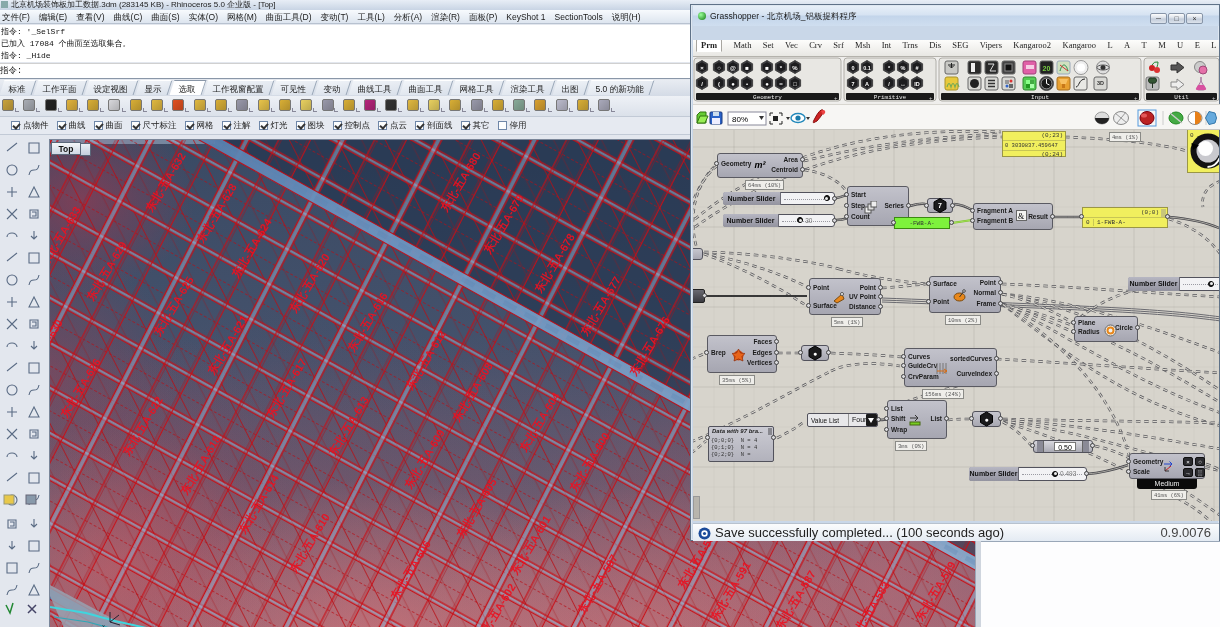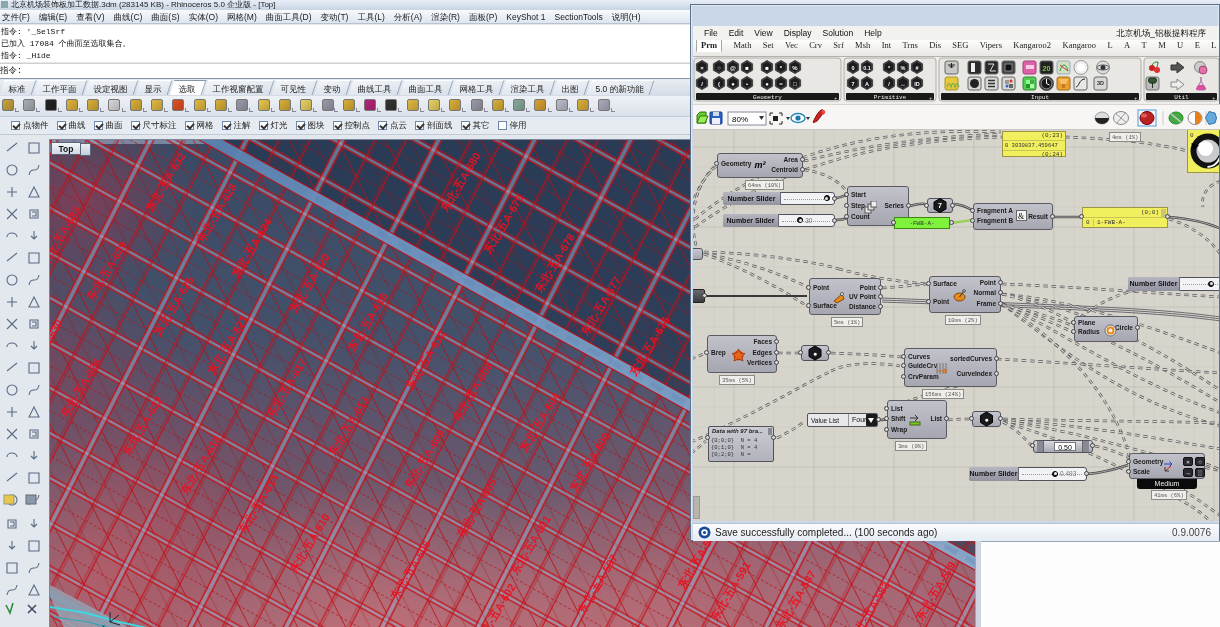--- a/index.html
+++ b/index.html
@@ -38,21 +38,21 @@
 #ghtitle{left:2px;top:1px;width:526px;height:20px;background:linear-gradient(180deg,#e7eff8 0%,#d6e3f2 45%,#c3d5ea 50%,#cfdeef 100%);font-size:8.5px;color:#1a1a1a;line-height:20px}
 .ghbtn{position:absolute;top:7px;width:17px;height:11px;background:linear-gradient(180deg,#fdfdfd,#d8dfe8 45%,#c2ccd9 55%,#dde3ec);border:1px solid #8795a8;border-radius:2px;font-size:7px;text-align:center;line-height:9px;color:#333}
 #ghmenu{left:2px;top:21px;width:526px;height:14px;background:#f2f2f0;font-size:8.5px;color:#111;line-height:14px}
 #ghmenu span{margin-right:11px}
 #ghtabs{left:2px;top:35px;width:526px;height:17px;background:linear-gradient(180deg,#fdfdfb,#e8e7e3);border-bottom:1px solid #b4b2ac;font-family:"Liberation Serif",serif;font-size:8.5px;color:#222;white-space:nowrap;overflow:hidden}
 #ghtabs span{margin-right:11.4px}
 #ghtabs .sel{background:#fff;border:1px solid #a8a6a0;border-bottom:1px solid #fff;border-radius:3px 3px 0 0;padding:1px 4px;font-weight:bold}
 #ghtools{left:2px;top:52px;width:526px;height:47px;background:#efeeec}
 #ghbar2{left:2px;top:99px;width:632px;height:26px;background:#f7f6f4;border-top:1px solid #d8d6d0;border-bottom:1px solid #c8c6c0}
 #ghcanvas{left:2px;top:125px;width:526px;height:391px;background:#d7d4cc;overflow:hidden}
-#ghstatus{left:2px;top:518px;width:526px;height:18px;background:linear-gradient(180deg,#fbfcfd,#e4ebf3);border-top:1px solid #b8c2ce;font-size:10px;color:#222;line-height:17px}
+#ghstatus{left:2px;top:518px;width:526px;height:18px;background:linear-gradient(180deg,#fbfcfd,#e4ebf3);border-top:1px solid #b8c2ce;font-size:13px;color:#222;line-height:17px}
 .node{position:absolute;background:linear-gradient(180deg,#c2c2cb,#a6a6b1);border:1px solid #5a5a62;border-radius:3px;color:#0a0a0a}
 .nlbl{position:absolute;font-size:6.5px;line-height:8px;white-space:nowrap;font-weight:bold;color:#1a1a1a}
 .tag{position:absolute;background:#efeeea;border:1px solid #8a8a86;font-size:5.5px;color:#555;line-height:7px;padding:0.5px 2px;white-space:nowrap;font-family:"Liberation Mono",monospace}
 .port{position:absolute;width:5px;height:5px;border-radius:50%;background:#d8d8dc;border:1px solid #444}
 .slider{position:absolute;border:1px solid #52525c;border-radius:3px;background:#f2f2f4}
 .slbl{position:absolute;background:linear-gradient(180deg,#b6b6c2,#93939f);border-right:1px solid #6a6a74;border-radius:2px 0 0 2px;font-size:7px;font-weight:bold;color:#111;text-align:center}
 .hexnode{position:absolute;background:linear-gradient(180deg,#c6c6ce,#a8a8b2);border:1px solid #52525c;border-radius:3px}
 .ypanel{position:absolute;background:#f1ef5e;border:1px solid #9a9646;font-family:"Liberation Mono",monospace;font-size:6px;color:#333}
 </style></head><body>
 
@@ -393,21 +393,21 @@
       <polyline points="0,467 36,473 65,481 101,489" fill="none" stroke="#3fd6de" stroke-width="2"></polyline>
       <polyline points="4,477 38,482 60,488" fill="none" stroke="#2da8b8" stroke-width="1.2"></polyline>
       <path d="M60 482 l9 -7 M60 482 l10 3 M60 482 l0 -10" stroke="#223" stroke-width="1"></path>
       <text x="52" y="488" font-size="6" fill="#223">x</text>
     </svg>
   </div>
 <div class="abs" id="vplabel">Top</div>
 <div class="abs" id="rpanel"></div>
 <div class="abs" style="left:975px;top:541px;width:6px;height:86px;background:#cfd5de;border-left:1px solid #9aa7b8"></div>
 <div class="abs" id="gh">
-    <div class="abs" id="ghmenu"><span style="margin-left:11px">File</span><span>Edit</span><span>View</span><span>Display</span><span>Solution</span><span>Help</span><span style="position:absolute;right:2px">北京机场_铝板提料程序</span></div>
+    <div class="abs" id="ghtitle"><span style="display:inline-block;width:8px;height:8px;background:radial-gradient(circle at 35% 35%,#9f9,#171);border-radius:50%;margin:0 4px 0 5px;vertical-align:-1px"></span>Grasshopper - 北京机场_铝板提料程序<div class="ghbtn" style="right:52px">─</div><div class="ghbtn" style="right:34px">□</div><div class="ghbtn" style="right:16px">×</div></div>
     <div class="abs" id="ghtabs"><span class="sel" style="margin-left:3px">Prm</span><span>Math</span><span>Set</span><span>Vec</span><span>Crv</span><span>Srf</span><span>Msh</span><span>Int</span><span>Trns</span><span>Dis</span><span>SEG</span><span>Vipers</span><span>Kangaroo2</span><span>Kangaroo</span><span>L</span><span>A</span><span>T</span><span>M</span><span>U</span><span>E</span><span>L</span></div>
     <div class="abs" id="ghtools"><svg width="526" height="47">
         <rect x="1" y="1" width="147" height="43" rx="3" fill="#e8e7e3" stroke="#b0aea8"></rect>
         <rect x="3" y="36" width="143" height="7" rx="1" fill="#1a1a1a"></rect>
         <text x="74.5" y="42" text-anchor="middle" font-size="6" fill="#eee" font-family="Liberation Mono">Geometry</text>
         <text x="141" y="42.5" font-size="6" fill="#ccc">+</text>
         <polygon points="14.6,13.2 9.0,16.5 3.4,13.3 3.4,6.8 9.0,3.5 14.6,6.8" fill="#1c1c1e" stroke="#444"></polygon>
         <polygon points="13.7,12.7 9.0,15.4 4.3,12.7 4.3,7.3 9.0,4.6 13.7,7.3" fill="none" stroke="#55555a" stroke-width="0.6"></polygon>
         <text x="9" y="12.5" text-anchor="middle" font-size="6" font-weight="bold" fill="#fff" font-family="Liberation Sans">×</text>
         <polygon points="14.6,29.2 9.0,32.5 3.4,29.3 3.4,22.8 9.0,19.5 14.6,22.8" fill="#1c1c1e" stroke="#444"></polygon>

